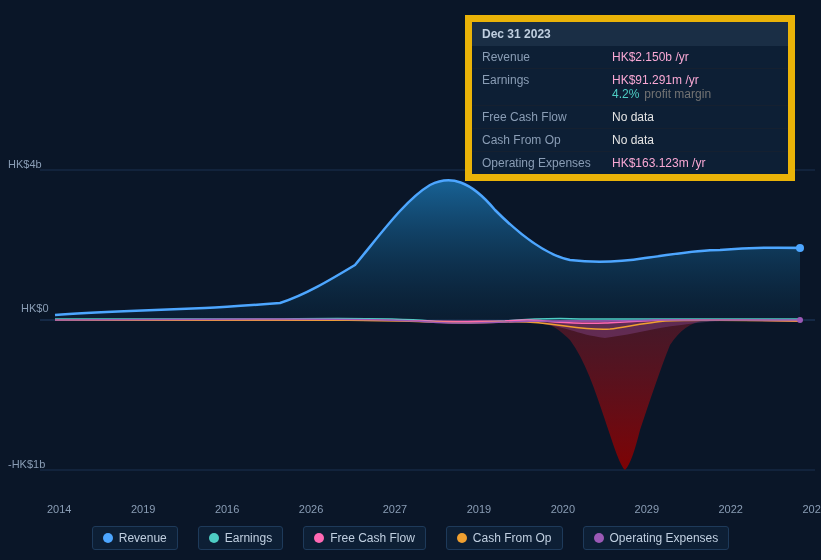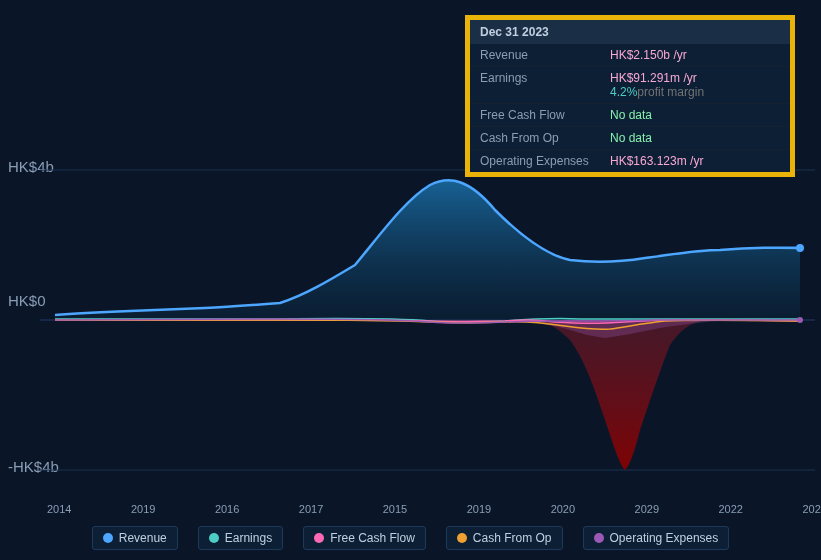--- a/index.html
+++ b/index.html
@@ -13,21 +13,21 @@
       position: relative;
     }
 
     
     .info-box {
       position: absolute;
       top: 15px;
       left: 465px;
       width: 330px;
       background: #0d1f35;
-      border: 5px solid #eab308;
+      border: 7px solid #eab308;
       z-index: 10;
     }
     .info-box-title {
       background: #1a2e45;
       padding: 5px 10px;
       font-size: 12px;
       font-weight: bold;
       color: #c0cfe0;
     }
     .info-box-row {
@@ -39,39 +39,40 @@
     }
     .info-box-row:last-child { border-bottom: none; }
     .info-label {
       color: #8a9db5;
       width: 130px;
       flex-shrink: 0;
     }
     .info-value {
       color: #f9a8d4;
     }
-    .info-value.no-data { color: #86efac; }
+    .info-value.no-data { color: #e5e5e5; }
     .profit-margin {
       color: #6ab0ff;
       display: flex;
+      gap: 5px;
       flex-wrap: wrap;
       align-items: center;
     }
     .profit-margin .pct { color: #4ecdc4; }
     .profit-margin .text { color: #737373; }
 
     
     .y-label {
       position: absolute;
       left: 8px;
-      font-size: 15px;
+      font-size: 11px;
       color: #8a9db5;
     }
     .y-label-top { top: 158px; }
-    .y-label-mid { top: 292px; }
+    .y-label-mid { top: 302px; margin-left: 13px; }
     .y-label-bot { top: 458px; }
     .x-label {
       font-size: 11px;
       color: #8a9db5;
     }
 
     
     .legend {
       position: absolute;
       bottom: 10px;
@@ -137,21 +138,21 @@
     <span class="info-value no-data">No data</span>
   </div>
   <div class="info-box-row">
     <span class="info-label">Operating Expenses</span>
     <span class="info-value">HK$163.123m /yr</span>
   </div>
 </div>
 
 <div class="y-label y-label-top">HK$4b</div>
 <div class="y-label y-label-mid">HK$0</div>
-<div class="y-label y-label-bot">-HK$4b</div>
+<div class="y-label y-label-bot">-HK$1b</div>
 
 <svg class="chart-svg" viewBox="0 0 821 480">
 
   <line x1="40" y1="170" x2="815" y2="170" stroke="#1a3050" stroke-width="1"></line>
   <line x1="40" y1="320" x2="815" y2="320" stroke="#1a3050" stroke-width="1.5"></line>
   <line x1="40" y1="470" x2="815" y2="470" stroke="#1a3050" stroke-width="1"></line>
 
   <defs>
     <linearGradient id="revGrad" x1="0" y1="0" x2="0" y2="1">
       <stop offset="0%" stop-color="#1a6fa8" stop-opacity="0.85"></stop>
@@ -205,22 +206,22 @@
   <path d="M55,320 C130,319 205,319 280,319 C355,319 405,320 430,322
            C455,324 480,323 505,322 C530,321 555,321 580,321
            C605,321 630,321 655,320 C680,320 720,320 800,320" fill="none" stroke="#9b59b6" stroke-width="1.5"></path>
   <circle cx="800" cy="320" r="3" fill="#9b59b6"></circle>
 </svg>
 
 <div style="position:absolute; bottom:45px; left:40px; width:780px; display:flex; justify-content:space-between;margin-left:7px;">
   <span class="x-label">2014</span>
   <span class="x-label">2019</span>
   <span class="x-label">2016</span>
-  <span class="x-label">2017</span>
-  <span class="x-label">2015</span>
+  <span class="x-label">2026</span>
+  <span class="x-label">2027</span>
   <span class="x-label">2019</span>
   <span class="x-label">2020</span>
   <span class="x-label">2029</span>
   <span class="x-label">2022</span>
   <span class="x-label">2023</span>
 </div>
 
 <div class="legend">
   <div class="legend-item">
     <div class="legend-dot" style="background:#4da6ff;"></div>

